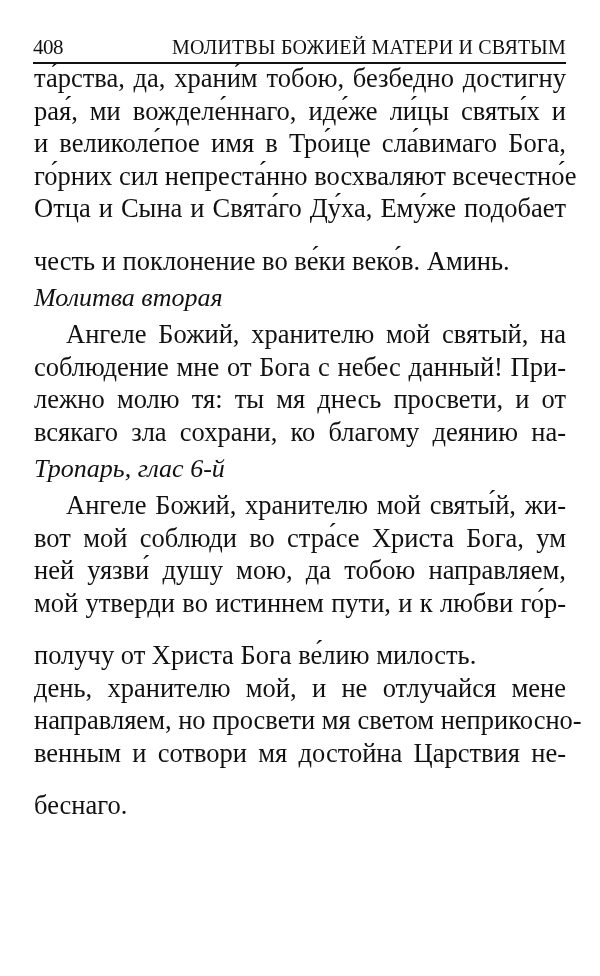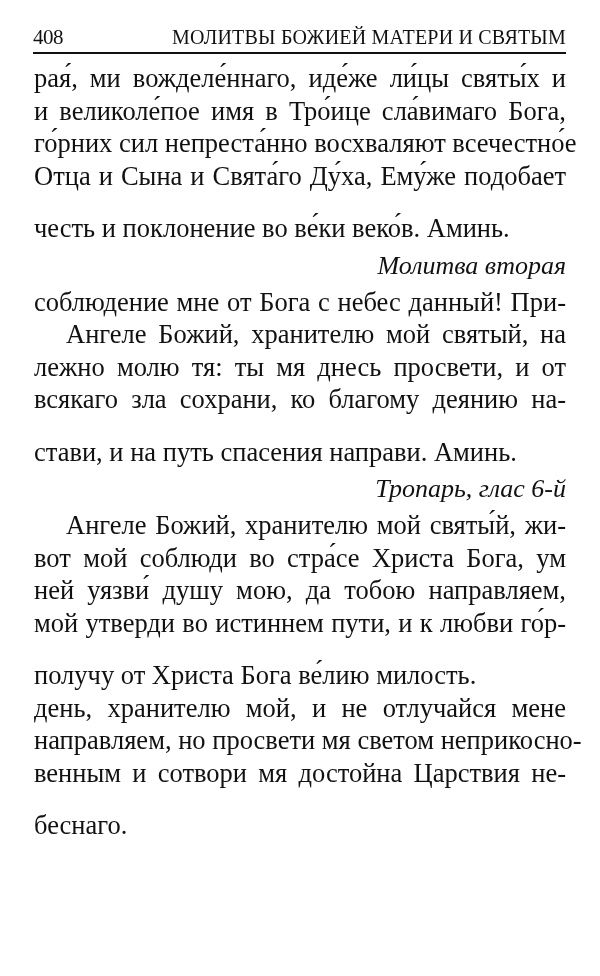--- a/index.html
+++ b/index.html
@@ -1,51 +1,51 @@
 <!DOCTYPE html>
 <html><head>
 <meta charset="utf-8">
 <style>
   html, body { margin: 0; padding: 0; background: #ffffff; }
   body { width: 600px; height: 976px; position: relative; overflow: hidden; color: #111; font-family: "Liberation Serif", serif; }
-  .header { position: absolute; left: 33px; top: 24px; width: 533px; height: 28px; border-bottom: 2px solid #111; }
+  .header { position: absolute; left: 33px; top: 34px; width: 533px; height: 28px; border-bottom: 2px solid #111; }
   .page-num { position: absolute; left: 0; top: 0; font-size: 21px; line-height: 26px; letter-spacing: -0.5px; }
   .running-title { position: absolute; right: 0; top: 0; font-size: 20px; line-height: 26px; letter-spacing: 0.2px; }
   .content { position: absolute; left: 34px; top: 62px; width: 532px; }
   .line { font-size: 26.5px; line-height: 32.5px; height: 32.5px; white-space: nowrap; text-align: justify; text-align-last: justify; }
   .line.last { text-align-last: left; margin-top: 20px; }
   .line.indent { padding-left: 32px; }
-  .heading { font-style: italic; font-size: 26px; line-height: 32px; text-align: right; margin: 5px 0 4px 0; height: 32px; }
+  .heading { font-style: italic; font-size: 26px; line-height: 32px; text-align: left; margin: 5px 0 4px 0; height: 32px; }
   .para { margin: 0; }
 </style>
 </head>
 <body>
 
 <div class="header">
   <span class="page-num">408</span>
   <span class="running-title">МОЛИТВЫ БОЖИЕЙ МАТЕРИ И СВЯТЫМ</span>
 </div>
 
 <div class="content">
 
   <div class="para">
+    <div class="line">та́рства, да, храни́м тобою, безбедно достигну</div>
     <div class="line">рая́, ми вожделе́ннаго, иде́же ли́цы святы́х и</div>
     <div class="line">и великоле́пое имя в Тро́ице сла́вимаго Бога,</div>
     <div class="line">го́рних сил непреста́нно восхваляют всечестно́е</div>
     <div class="line">Отца и Сына и Свята́го Ду́ха, Ему́же подобает</div>
     <div class="line last">честь и поклонение во ве́ки веко́в. Аминь.</div>
   </div>
 
   <div class="heading">Молитва вторая</div>
   <div class="para">
+    <div class="line indent">Ангеле Божий, хранителю мой святый, на</div>
     <div class="line">соблюдение мне от Бога с небес данный! При-</div>
-    <div class="line indent">Ангеле Божий, хранителю мой святый, на</div>
     <div class="line">лежно молю тя: ты мя днесь просвети, и от</div>
     <div class="line">всякаго зла сохрани, ко благому деянию на-</div>
-    <div class="line last">стави, и на путь спасения направи. Аминь.</div>
   </div>
 
   <div class="heading">Тропарь, глас 6-й</div>
   <div class="para">
     <div class="line indent">Ангеле Божий, хранителю мой святы́й, жи-</div>
     <div class="line">вот мой соблюди во стра́се Христа Бога, ум</div>
     <div class="line">ней уязви́ душу мою, да тобою направляем,</div>
     <div class="line">мой утверди во истиннем пути, и к любви го́р-</div>
     <div class="line last">получу от Христа Бога ве́лию милость.</div>
   </div>

